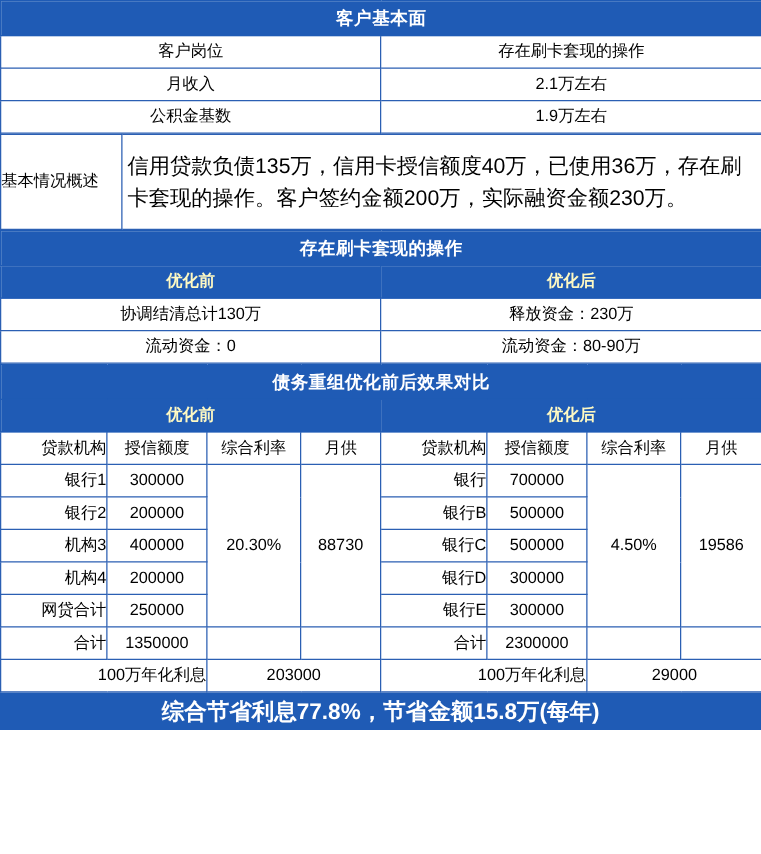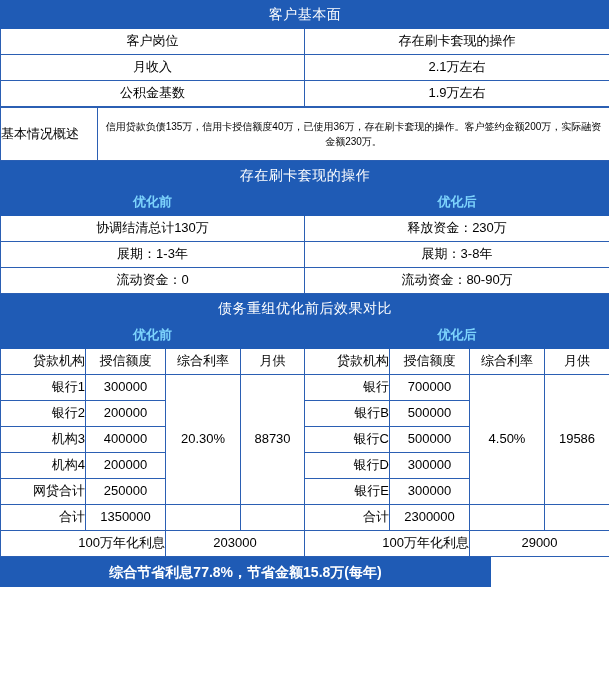--- a/index.html
+++ b/index.html
@@ -33,61 +33,61 @@
     text-align: center;
     vertical-align: middle;
     font-weight: normal;
     font-size: 13px;
     line-height: 1.45;
     height: 25px;
   }
   .band {
     background: #1f5bb5;
     color: #ffffff;
-    font-weight: normal;
+    font-weight: bold;
     font-size: 14px;
     letter-spacing: 0.5px;
     height: 27px;
     border: 1px solid #1f5bb5;
   }
   .subhead {
     background: #1f5bb5;
-    color: #7dd3fc;
+    color: #fef9c3;
     font-weight: bold;
     font-size: 13px;
     height: 25px;
     border: 1px solid #1f5bb5;
   }
   .white {
     background: #ffffff;
   }
   .left {
     text-align: right;
     padding-left: 4px;
   }
   .desc-label {
     width: 90px;
     text-align: left;
     font-size: 13px;
   }
   .desc-body {
-    text-align: center;
-    padding: 2px 4px;
+    text-align: left;
+    padding: 12px 4px;
     line-height: 1.5;
-    font-size: 10px;
+    font-size: 17px;
   }
   .footer-band {
     background: #1f5bb5;
     color: #ffffff;
     font-weight: bold;
-    font-size: 14px;
+    font-size: 18px;
     text-align: center;
     height: 30px;
     line-height: 30px;
-    width: 491px;
+    width: 609px;
     box-sizing: border-box;
   }
 </style>
 </head>
 <body>
 
 <div class="sheet">
 
   <table>
     <colgroup>
@@ -135,24 +135,20 @@
         <tr>
       <td class="band" colspan="2">存在刷卡套现的操作</td>
     </tr>
     <tr>
       <td class="subhead">优化前</td>
       <td class="subhead">优化后</td>
     </tr>
     <tr>
       <td class="white">协调结清总计130万</td>
       <td class="white">释放资金：230万</td>
-    </tr>
-    <tr>
-      <td class="white">展期：1-3年</td>
-      <td class="white">展期：3-8年</td>
     </tr>
     <tr>
       <td class="white">流动资金：0</td>
       <td class="white">流动资金：80-90万</td>
     </tr>
   </tbody>
     </table>
 
   <table>
     <colgroup>

